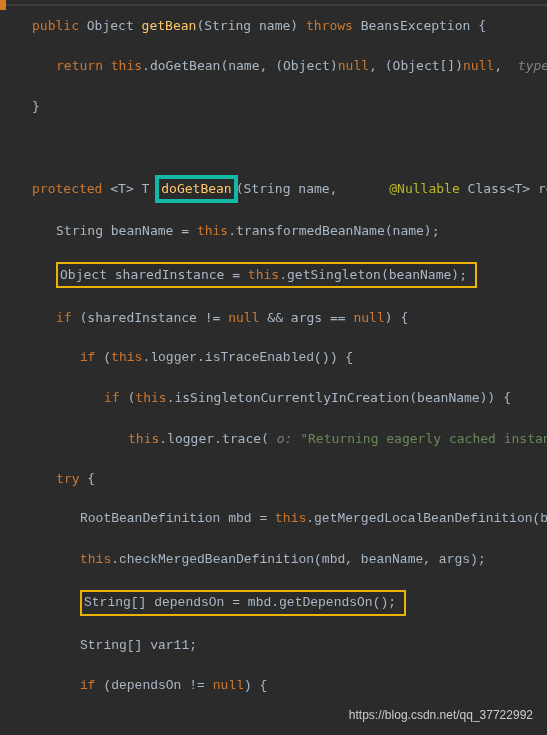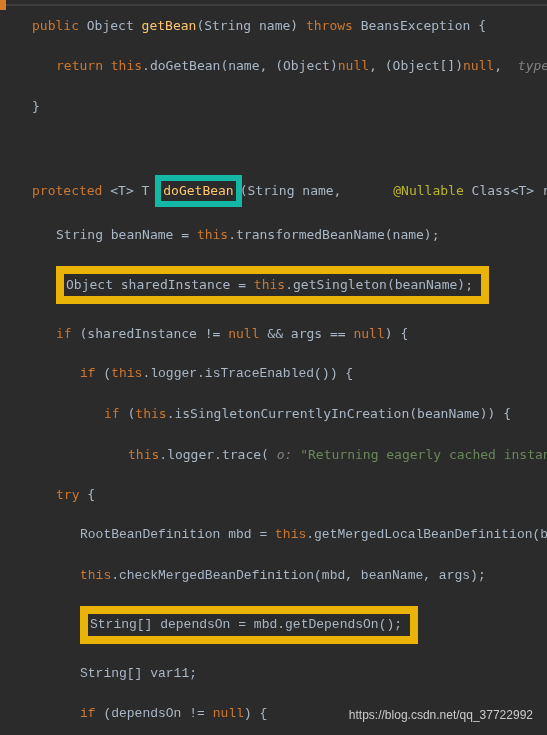--- a/index.html
+++ b/index.html
@@ -28,27 +28,27 @@
 
     .kw { color: #cc7832; }
     .str { color: #6a8759; }
     .meth { color: #ffc66d; }
     .ann { color: #bbb529; margin-left: 44px; }
     .this { color: #cc7832; }
     .null { color: #cc7832; text-align: center; }
     .ital { font-style: italic; color: #808080; }
 
     .hl-box {
-      border: 6px solid #14b8a6;
+      border: 4px solid #14b8a6;
       display: inline-block;
       padding: 0 2px;
       margin: -2px -2px;
     }
     .hl-box-line {
-      border: 8px solid #eab308;
+      border: 2px solid #eab308;
       display: inline-block;
       padding: 1px 8px 1px 2px;
     }
 
     .watermark {
       position: absolute;
       bottom: 10px;
       right: 14px;
       color: #ddd;
       font-family: Arial, sans-serif;

